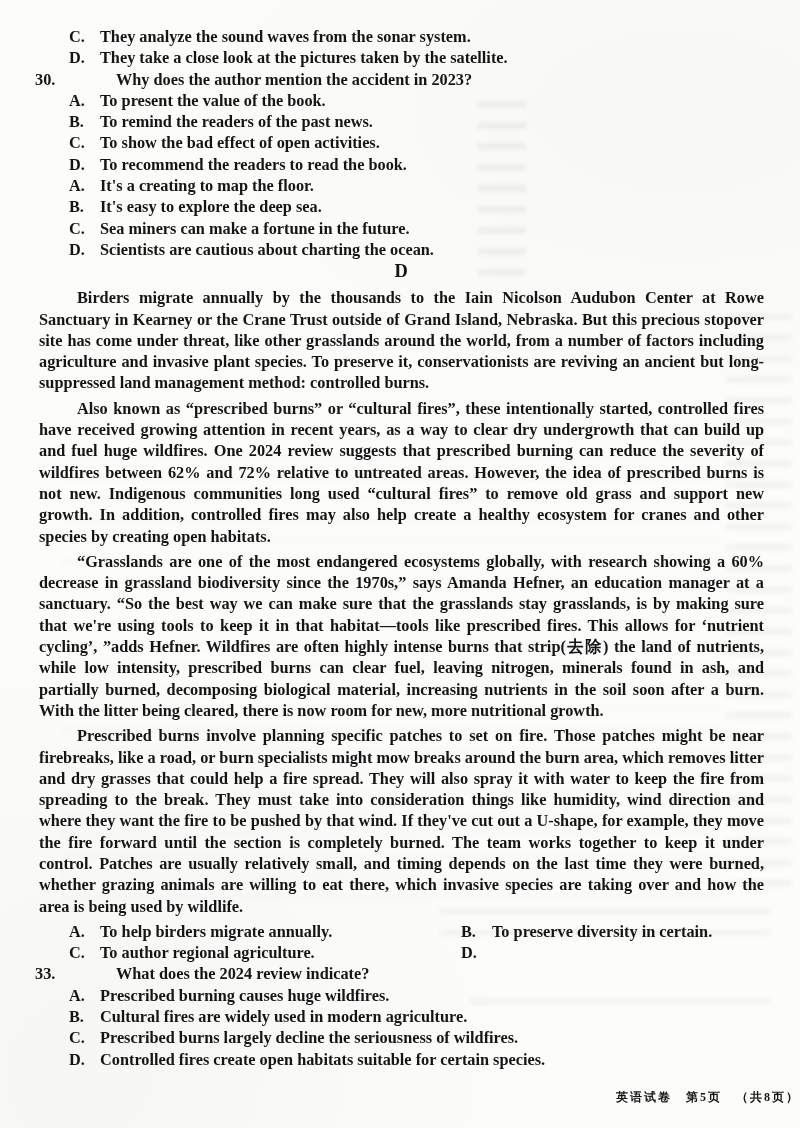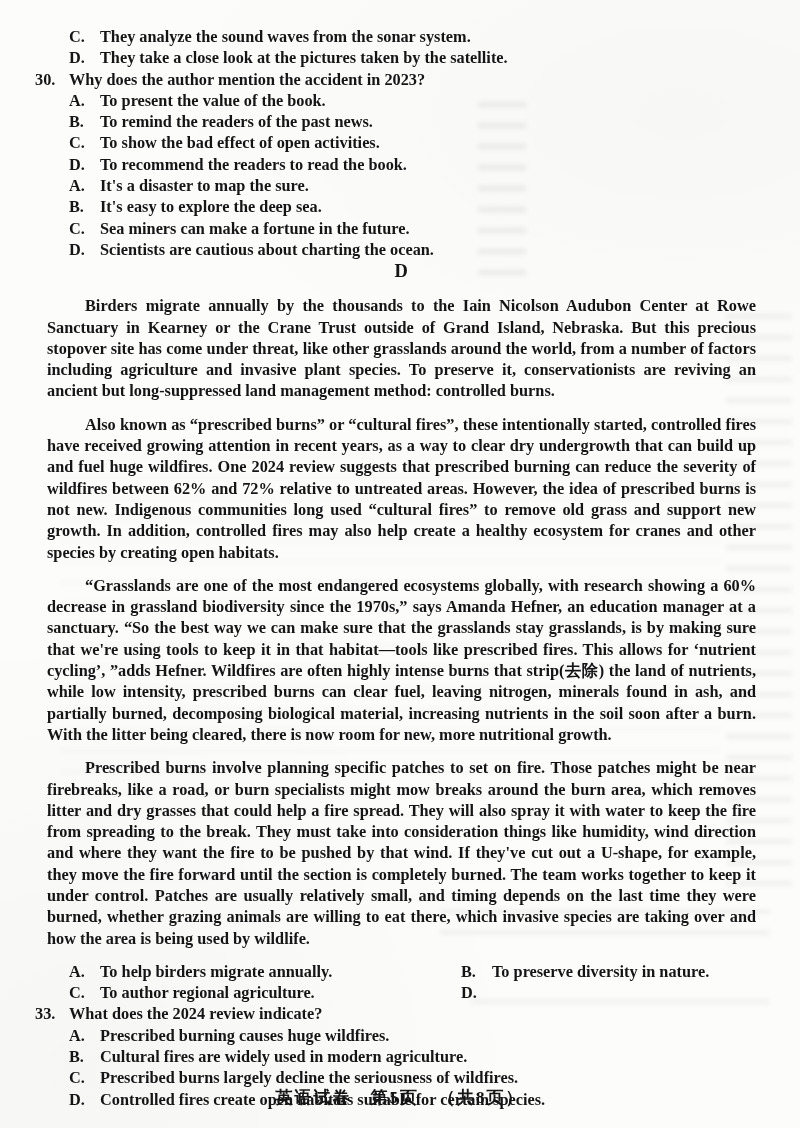--- a/index.html
+++ b/index.html
@@ -16,35 +16,35 @@
     font-weight:bold;
     color:#151515;
     font-size:16.3px;
     line-height:21.3px;
     -webkit-font-smoothing:antialiased;
   }
   .content{position:absolute;left:35px;top:26px;width:733px;}
   
   .qline{display:flex;align-items:flex-start;}
   .qnum{flex:0 0 34px;}
-  .qtext{flex:1 1 auto;}
+  .qtext{flex:1 1 auto;margin-left:47px;}
   
   .optline{display:flex;align-items:flex-start;margin-left:34px;}
   .letter{flex:0 0 31px;}
   .otext{flex:1 1 auto;}
   
   .section-label{text-align:center;font-size:18.5px;line-height:23px;letter-spacing:.5px;}
-  .para{margin:12px;text-align:justify;text-indent:38px;}
+  .para{margin:4px;text-align:justify;text-indent:38px;}
   
   .optgrid{margin-left:34px;display:grid;grid-template-columns:392px 1fr;}
   .optcell{display:flex;align-items:flex-start;}
   
   .footer{
     position:absolute;left:0;bottom:20px;width:100%;
-    text-align:center;font-size:17px;letter-spacing:2px;
+    text-align:right;font-size:12px;letter-spacing:2px;
   }
   
   .bleed{
     position:absolute;
     background:repeating-linear-gradient(
       180deg,
       transparent 0px, transparent 13px,
       rgba(100,100,100,0.30) 14px, rgba(100,100,100,0.30) 19px,
       transparent 20px, transparent 21px);
     filter:blur(2.2px);
@@ -95,21 +95,21 @@
       <span class="letter">C.</span>
       <span class="otext">To show the bad effect of open activities.</span>
     </div>
     <div class="optline">
       <span class="letter">D.</span>
       <span class="otext">To recommend the readers to read the book.</span>
     </div>
 
     <div class="optline">
       <span class="letter">A.</span>
-      <span class="otext">It's a disaster to map the sure.</span>
+      <span class="otext">It's a creating to map the floor.</span>
     </div>
     <div class="optline">
       <span class="letter">B.</span>
       <span class="otext">It's easy to explore the deep sea.</span>
     </div>
     <div class="optline">
       <span class="letter">C.</span>
       <span class="otext">Sea miners can make a fortune in the future.</span>
     </div>
     <div class="optline">
@@ -123,21 +123,21 @@
     <p class="para">“Grasslands are one of the most endangered ecosystems globally, with research showing a 60% decrease in grassland biodiversity since the 1970s,” says Amanda Hefner, an education manager at a sanctuary. “So the best way we can make sure that the grasslands stay grasslands, is by making sure that we're using tools to keep it in that habitat—tools like prescribed fires. This allows for ‘nutrient cycling’, ”adds Hefner. Wildfires are often highly intense burns that strip(去除) the land of nutrients, while low intensity, prescribed burns can clear fuel, leaving nitrogen, minerals found in ash, and partially burned, decomposing biological material, increasing nutrients in the soil soon after a burn. With the litter being cleared, there is now room for new, more nutritional growth.</p>
     <p class="para">Prescribed burns involve planning specific patches to set on fire. Those patches might be near firebreaks, like a road, or burn specialists might mow breaks around the burn area, which removes litter and dry grasses that could help a fire spread. They will also spray it with water to keep the fire from spreading to the break. They must take into consideration things like humidity, wind direction and where they want the fire to be pushed by that wind. If they've cut out a U-shape, for example, they move the fire forward until the section is completely burned. The team works together to keep it under control. Patches are usually relatively small, and timing depends on the last time they were burned, whether grazing animals are willing to eat there, which invasive species are taking over and how the area is being used by wildlife.</p>
 
     <div class="optgrid">
       <div class="optcell">
         <span class="letter">A.</span>
         <span class="otext">To help birders migrate annually.</span>
       </div>
       <div class="optcell">
         <span class="letter">B.</span>
-        <span class="otext">To preserve diversity in nature.</span>
+        <span class="otext">To preserve diversity in certain.</span>
       </div>
       <div class="optcell">
         <span class="letter">C.</span>
         <span class="otext">To author regional agriculture.</span>
       </div>
       <div class="optcell">
         <span class="letter">D.</span>
       </div>
     </div>
 

